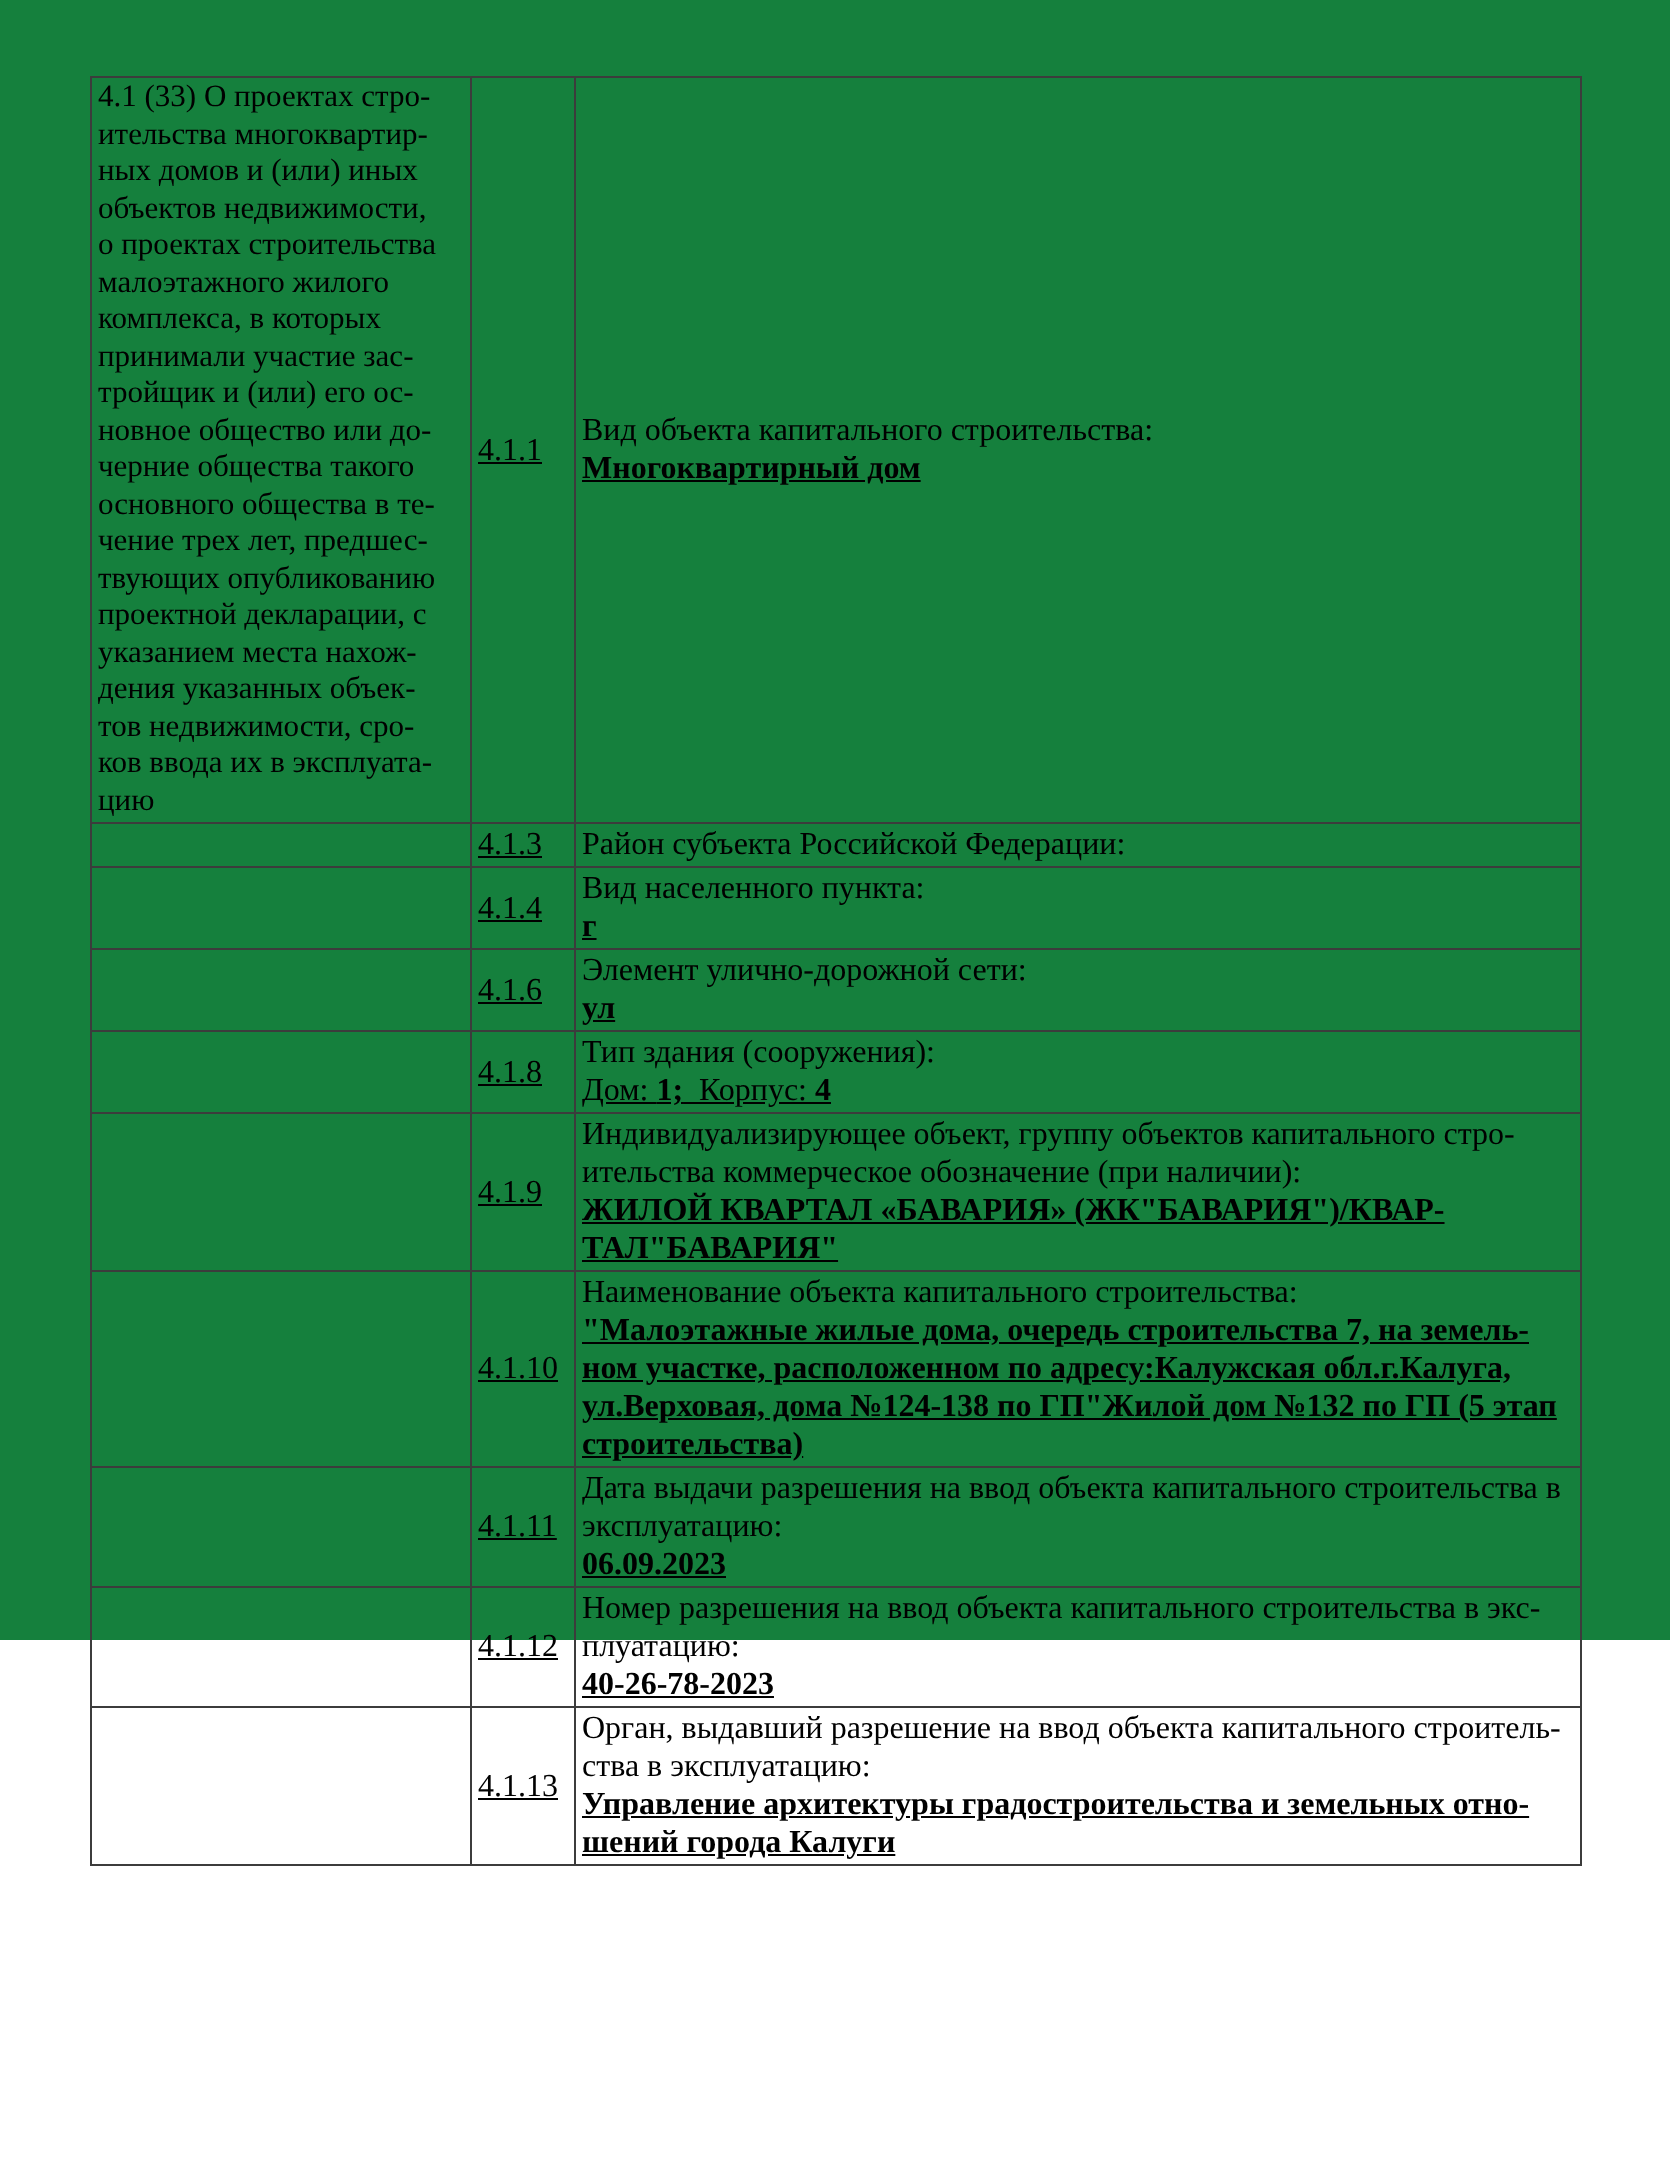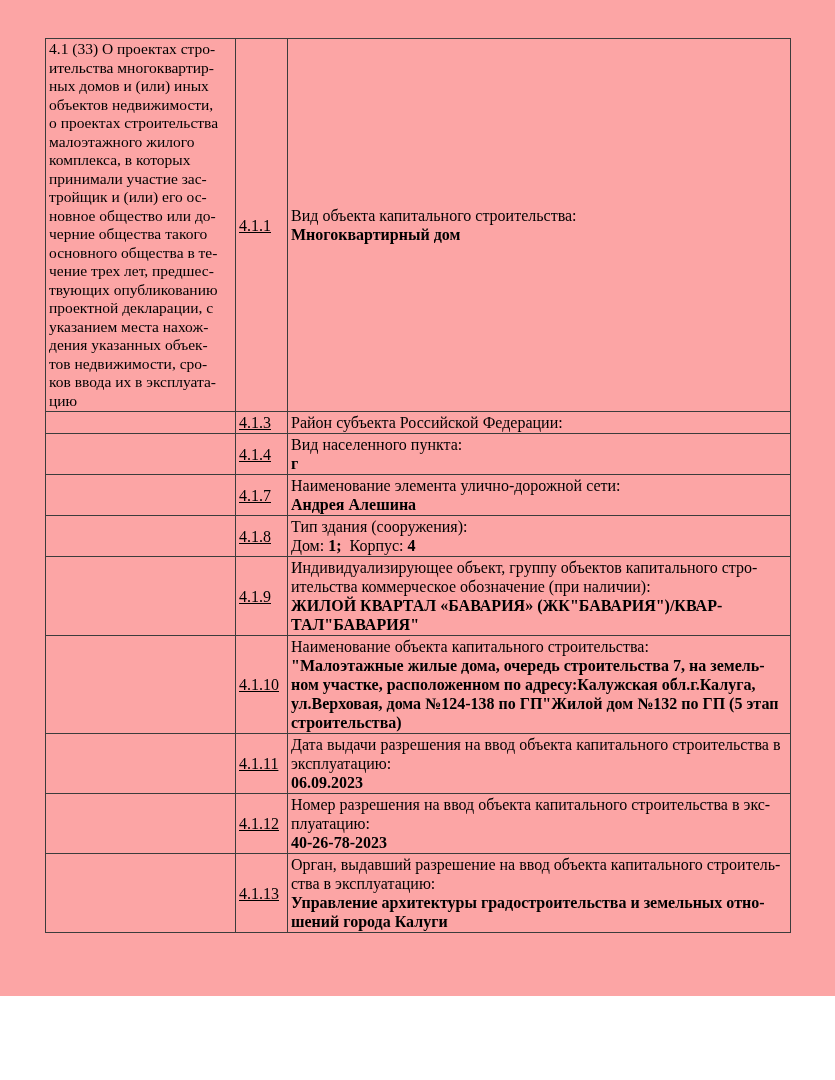--- a/index.html
+++ b/index.html
@@ -11,22 +11,22 @@
     width: 835px;
     height: 1080px;
     font-family: "Liberation Serif", "DejaVu Serif", serif;
     color: #000000;
     position: relative;
     overflow: hidden;
   }
   .page {
     position: relative;
     width: 835px;
-    height: 996px;
-    background: #fca5a5;
+    height: 820px;
+    background: #15803d;
   }
   table.decl-table {
     position: absolute;
     left: 45px;
     top: 38px;
     width: 745px;
     border-collapse: collapse;
     table-layout: fixed;
   }
   table.decl-table td {
@@ -54,20 +54,21 @@
   td.c3 {
     font-size: 16px;
     line-height: 19px;
   }
   .field-label {
     white-space: pre-line;
   }
   .field-value {
     white-space: pre-line;
     font-weight: bold;
+    text-decoration: underline;
   }
   .field-value span.nb {
     font-weight: normal;
   }
 </style>
 </head>
 <body>
 
 <div class="page">
   <table class="decl-table">
@@ -115,24 +116,24 @@
         <tr>
     <td class="c1"></td>
     <td class="c2"><span>4.1.4</span></td>
     <td class="c3">
       <div class="field-label">Вид населенного пункта:</div>
       <div class="field-value"><span>г</span></div>
     </td>
   </tr>
         <tr>
     <td class="c1"></td>
-    <td class="c2"><span>4.1.7</span></td>
+    <td class="c2"><span>4.1.6</span></td>
     <td class="c3">
-      <div class="field-label">Наименование элемента улично-дорожной сети:</div>
-      <div class="field-value"><span>Андрея Алешина</span></div>
+      <div class="field-label">Элемент улично-дорожной сети:</div>
+      <div class="field-value"><span>ул</span></div>
     </td>
   </tr>
         <tr>
     <td class="c1"></td>
     <td class="c2"><span>4.1.8</span></td>
     <td class="c3">
       <div class="field-label">Тип здания (сооружения):</div>
       <div class="field-value"><span class="nb">Дом: </span><span>1;</span><span class="nb">&nbsp; Корпус: </span><span>4</span></div>
     </td>
   </tr>

